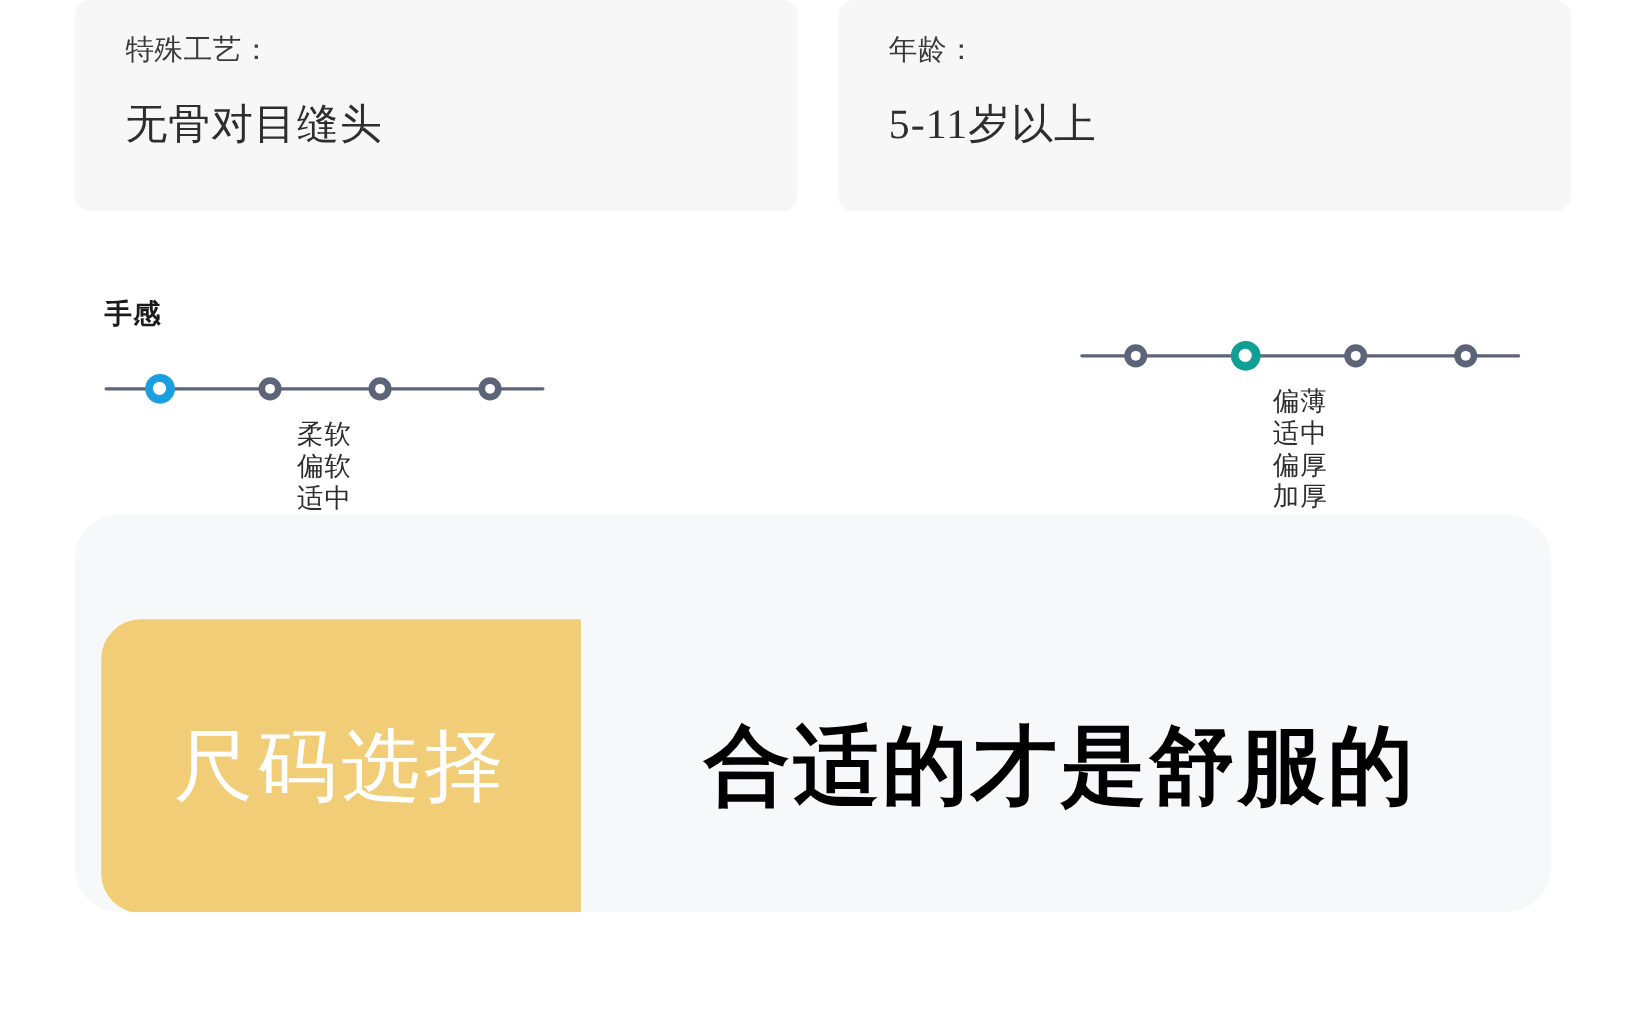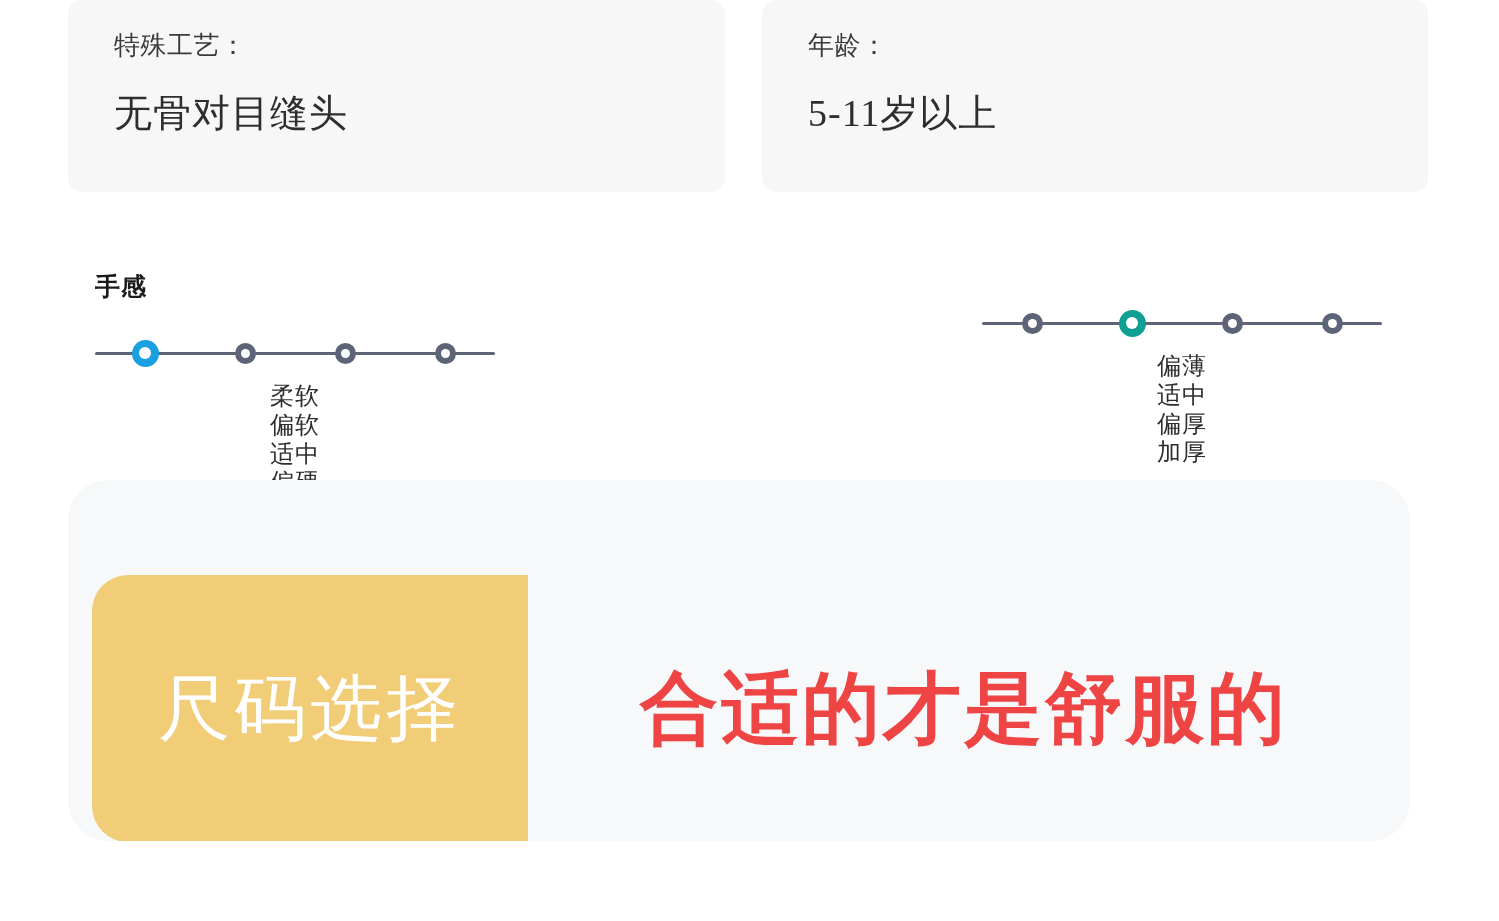--- a/index.html
+++ b/index.html
@@ -159,21 +159,21 @@
     font-size: 24px;
     color: #2d2d2d;
     letter-spacing: 1px;
     line-height: 1.2;
   }
 
   
   .banner {
     position: absolute;
     left: 68px;
-    top: 480px;
+    top: 468px;
     width: 1342px;
     height: 361px;
     background: #f7f8f9;
     border-radius: 40px;
     overflow: hidden;
   }
 
   .banner-tag {
     position: absolute;
     left: 24px;
@@ -288,17 +288,17 @@
       </div>
     </div>
 
   </div>
 
   <div class="banner" style="background: rgb(247, 248, 249);">
     <div class="banner-tag" style="background: rgb(242, 205, 119);">
       <span class="tag-text" style="color: rgb(255, 255, 255);">尺码选择</span>
     </div>
     <div class="banner-headline">
-      <span class="headline-text" style="color: #ef4444;">合适的才是舒服的</span>
+      <span class="headline-text" style="color: #000000;">合适的才是舒服的</span>
     </div>
   </div>
 
 </div>
 
 </body></html>

